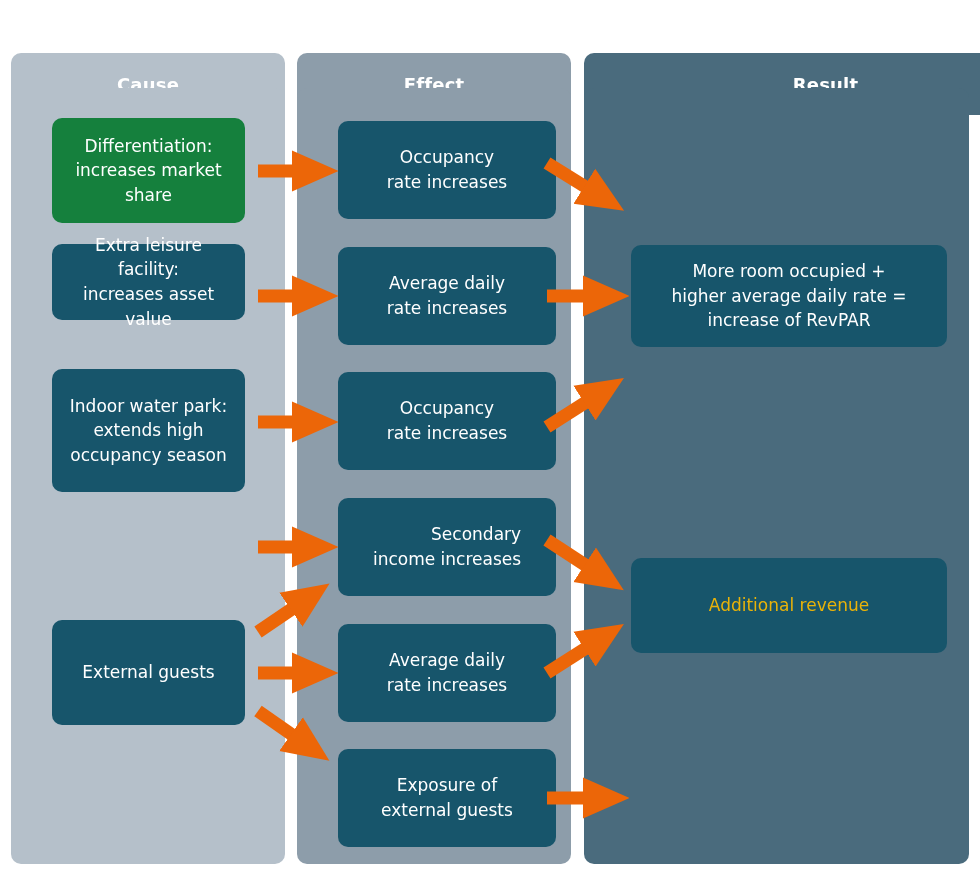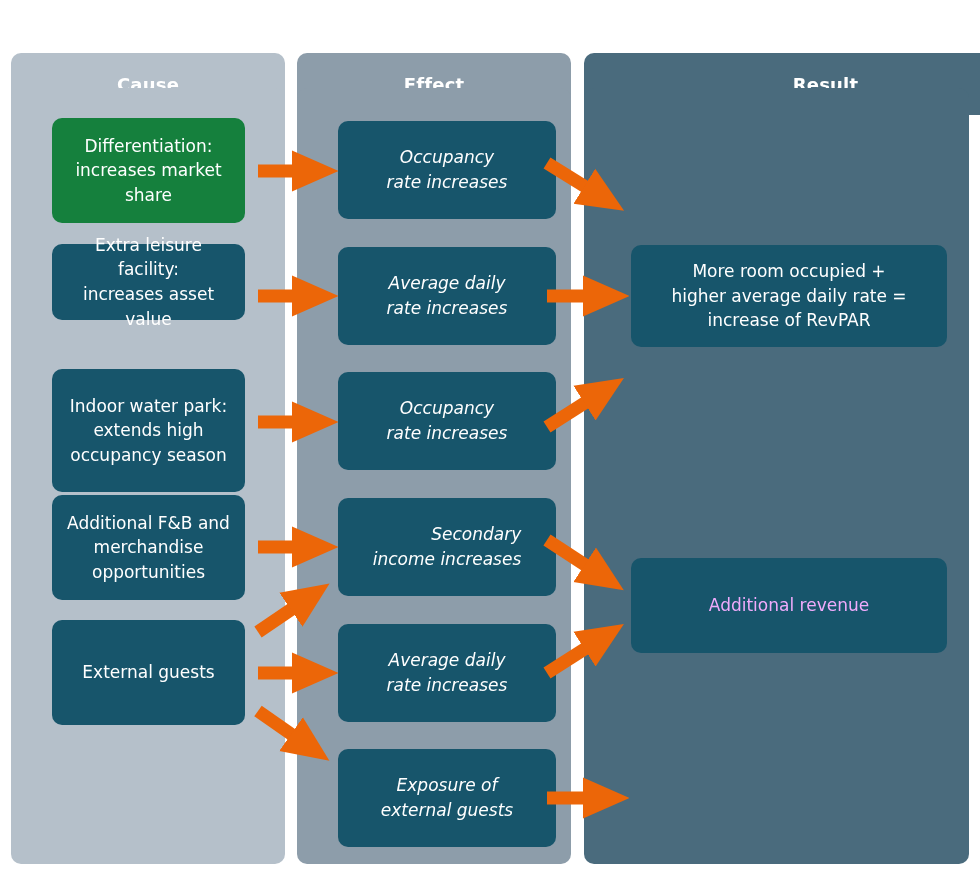--- a/index.html
+++ b/index.html
@@ -61,21 +61,21 @@
     align-items: center;
     justify-content: center;
     text-align: center;
     font-size: 17px;
     line-height: 1.45;
     padding: 6px 10px;
     box-sizing: border-box;
     white-space: pre-line;
   }
   .node.cause  { left: 52px;  width: 193px; }
-  .node.effect { left: 338px; width: 218px; font-style: italic; }
+  .node.effect { left: 338px; width: 218px; }
   .node.result { left: 631px; width: 316px; }
 
   
   #arrow-layer {
     position: absolute;
     left: 0;
     top: 0;
     width: 980px;
     height: 880px;
     pointer-events: none;
@@ -102,42 +102,39 @@
 
   <div class="node cause" style="top: 118px; height: 105px; background: #15803d; color: rgb(255, 255, 255);">Differentiation:
 increases market
 share</div>
   <div class="node cause" style="top: 244px; height: 76px; background: rgb(23, 85, 107); color: rgb(255, 255, 255);">Extra leisure facility:
 increases asset
 value</div>
   <div class="node cause" style="top: 369px; height: 123px; background: rgb(23, 85, 107); color: rgb(255, 255, 255);">Indoor water park:
 extends high
 occupancy season</div>
-  <div class="node cause" style="top: 495px; height: 105px; background: rgb(23, 85, 107); color: rgb(255, 255, 255);">Additional F&amp;B and
-merchandise
-opportunities</div>
   <div class="node cause" style="top: 620px; height: 105px; background: rgb(23, 85, 107); color: rgb(255, 255, 255);">External guests</div>
 
   <div class="node effect" style="top: 121px; height: 98px; background: rgb(23, 85, 107); color: rgb(255, 255, 255);">Occupancy
 rate increases</div>
   <div class="node effect" style="top: 247px; height: 98px; background: rgb(23, 85, 107); color: rgb(255, 255, 255);">Average daily
 rate increases</div>
   <div class="node effect" style="top: 372px; height: 98px; background: rgb(23, 85, 107); color: rgb(255, 255, 255);">Occupancy
 rate increases</div>
   <div class="node effect" style="top: 498px; height: 98px; background: rgb(23, 85, 107); color: rgb(255, 255, 255); text-align: right;">Secondary
 income increases</div>
   <div class="node effect" style="top: 624px; height: 98px; background: rgb(23, 85, 107); color: rgb(255, 255, 255);">Average daily
 rate increases</div>
   <div class="node effect" style="top: 749px; height: 98px; background: rgb(23, 85, 107); color: rgb(255, 255, 255);">Exposure of
 external guests</div>
 
   <div class="node result" style="top: 245px; height: 102px; background: rgb(23, 85, 107); color: rgb(255, 255, 255);">More room occupied +
 higher average daily rate =
 increase of RevPAR</div>
-  <div class="node result" style="top: 558px; height: 95px; background: rgb(23, 85, 107); color: #f0abfc;">Additional revenue</div>
+  <div class="node result" style="top: 558px; height: 95px; background: rgb(23, 85, 107); color: #eab308;">Additional revenue</div>
 
   <svg id="arrow-layer" viewBox="0 0 980 880" xmlns="http://www.w3.org/2000/svg">
     <defs>
       <marker id="ah" viewBox="0 0 10 10" refX="5.2" refY="5" markerWidth="3.6" markerHeight="3.6" orient="auto-start-reverse">
         <path d="M 0 0.6 L 10 5 L 0 9.4 z" fill="#ec6608"></path>
       </marker>
     </defs>
     <g stroke="#ec6608" stroke-width="13" fill="none" marker-end="url(#ah)" stroke-linecap="butt">
 
       <line x1="258" y1="171" x2="316" y2="171"></line>

